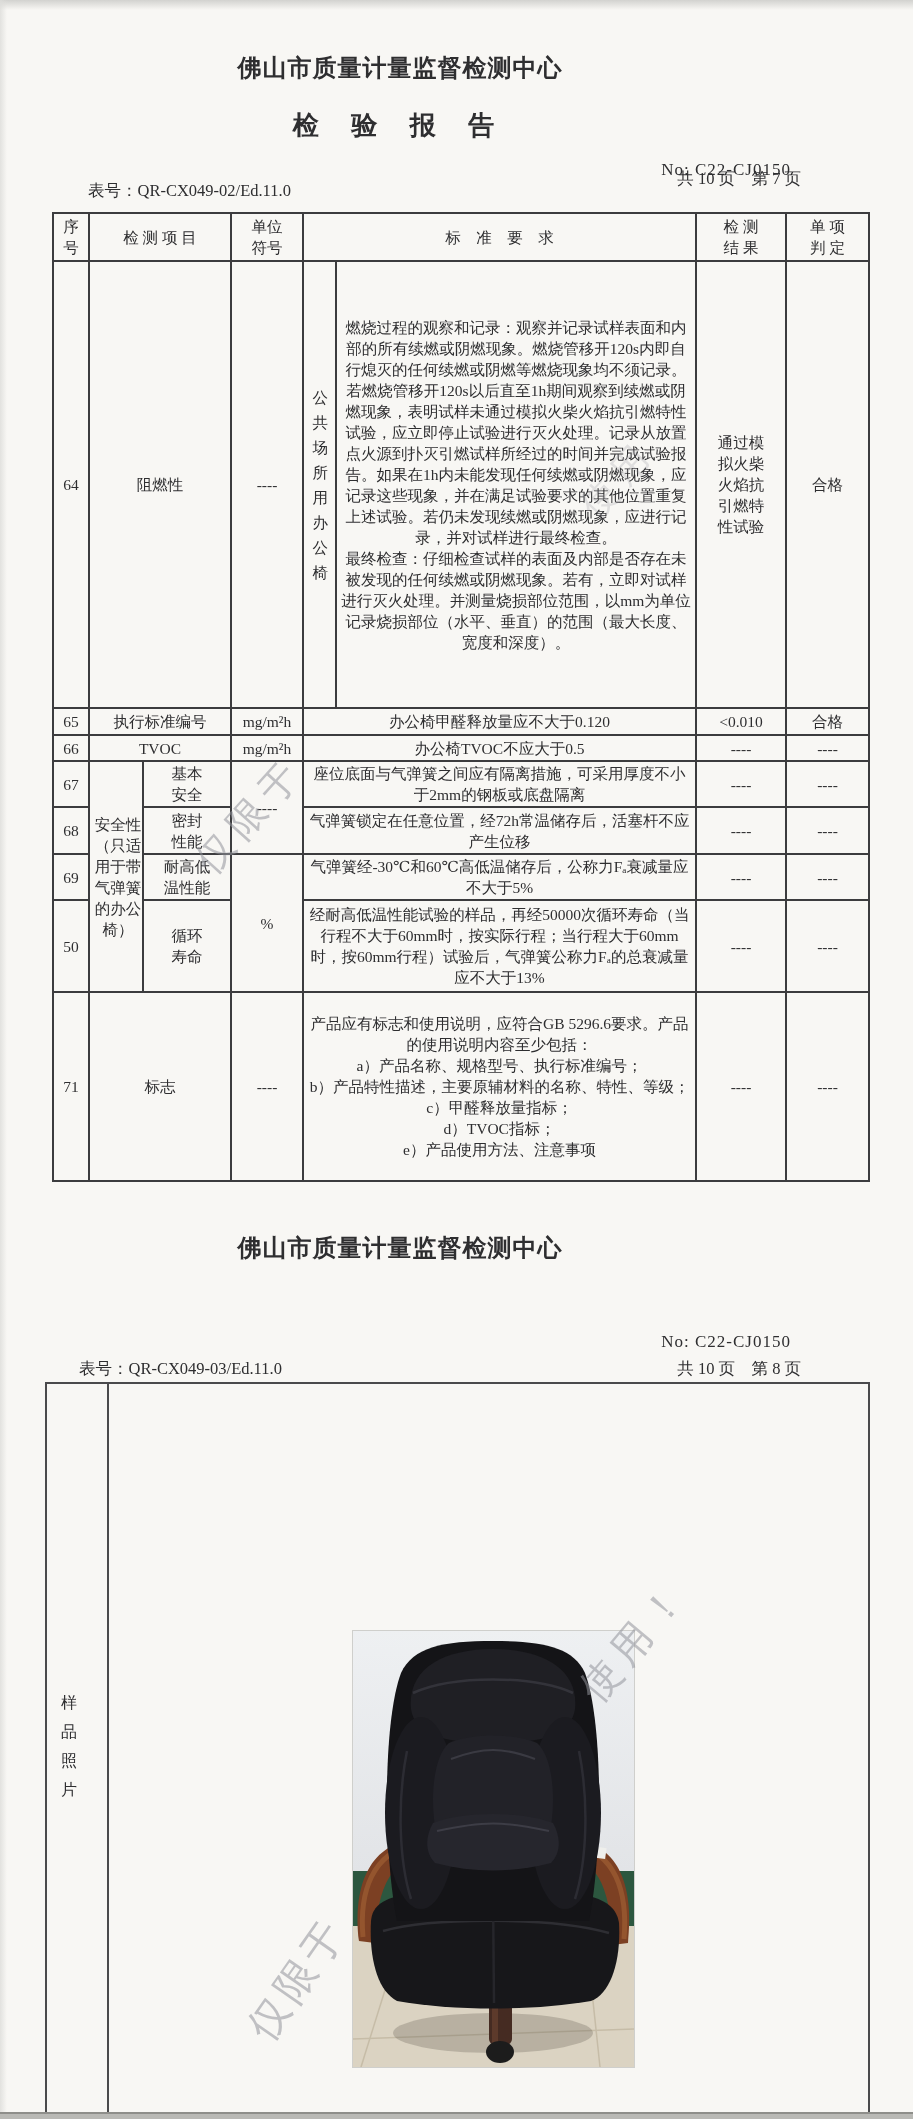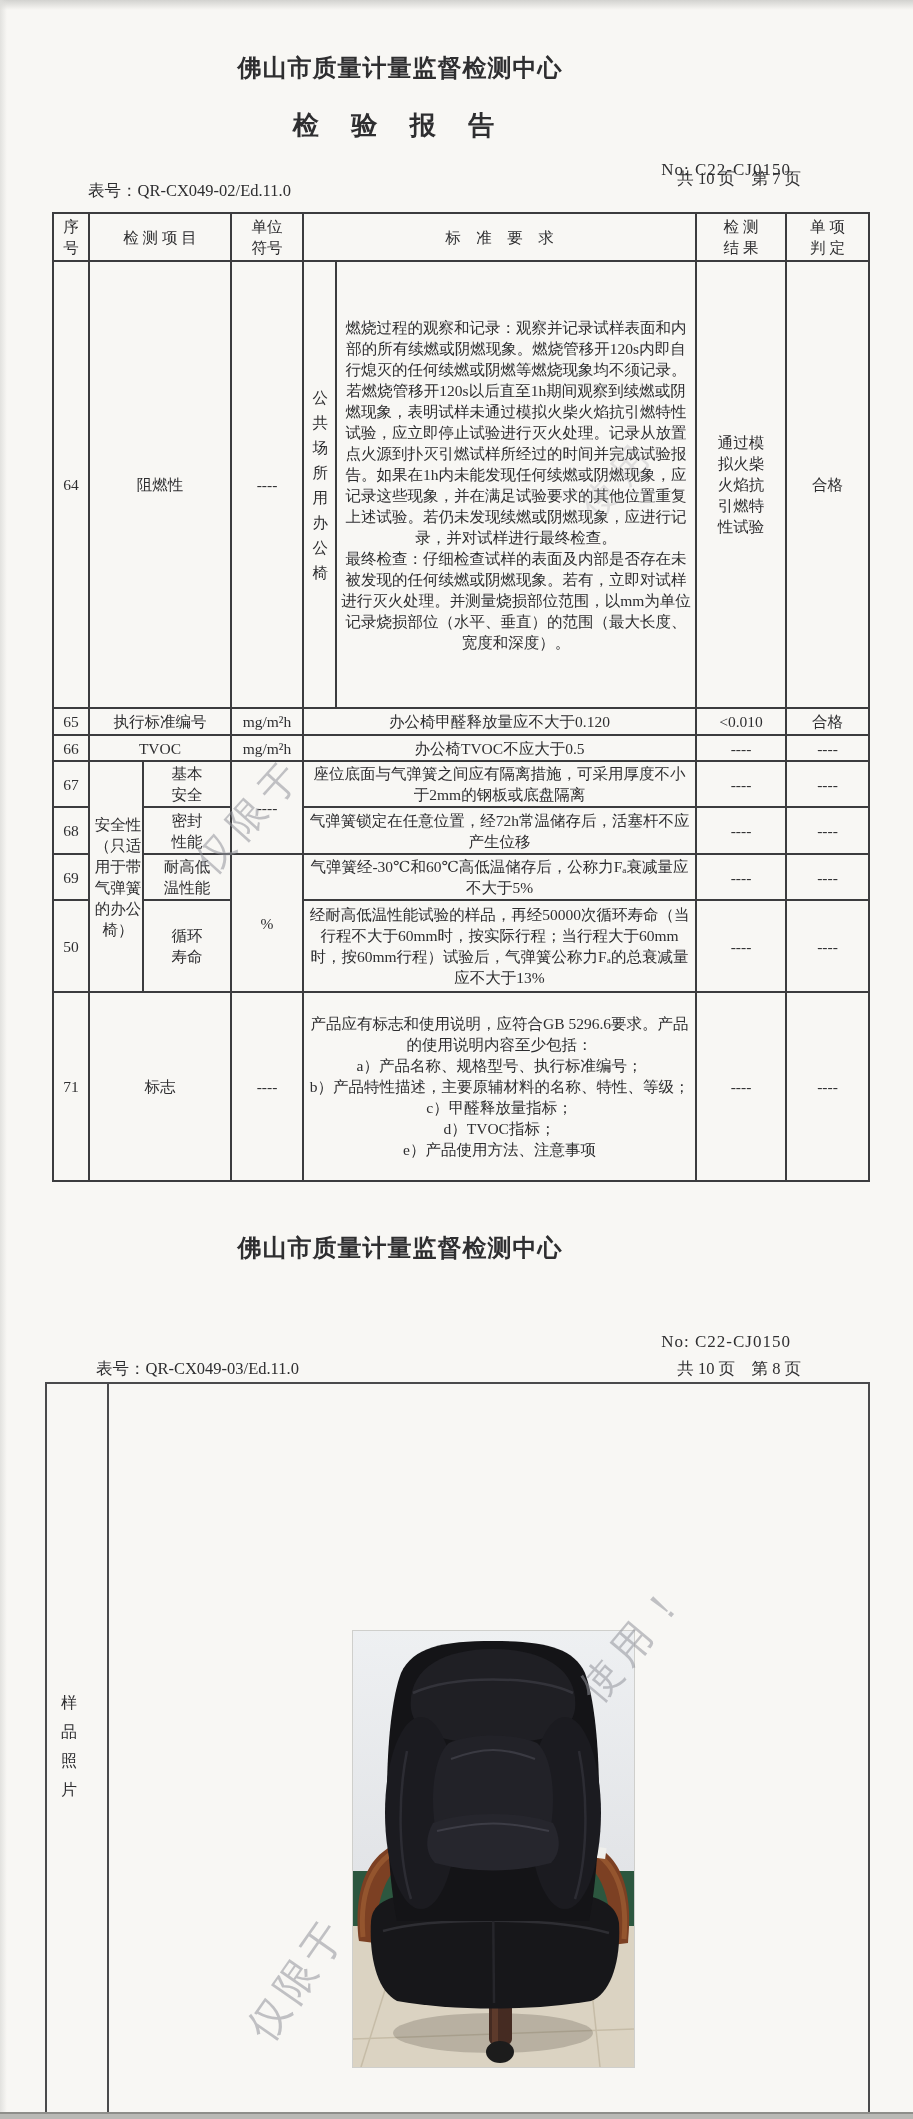--- a/index.html
+++ b/index.html
@@ -183,21 +183,21 @@
       <td>----</td>
     </tr>
   </tbody>
     </table>
 
   <span class="wm wm1">仅限于</span>
   <span class="wm wm2">使用</span>
 
   <div class="center-line org-title" style="top:1232px;">佛山市质量计量监督检测中心</div>
   <div class="no-line" style="top:1332px;right:122px;">No: C22-CJ0150</div>
-  <div class="meta" style="top:1358px;left:96px;">表号：QR-CX049-03/Ed.11.0</div>
+  <div class="meta" style="top:1358px;left:79px;">表号：QR-CX049-03/Ed.11.0</div>
   <div class="meta" style="top:1358px;right:112px;">共 10 页　第 8 页</div>
 
   <div class="photo-box">
     <div class="divider"></div>
   </div>
   <div class="photo-label">样品照片</div>
 
   <div class="photo">
     <svg width="281" height="436" viewBox="0 0 281 436" xmlns="http://www.w3.org/2000/svg">
       <defs>

